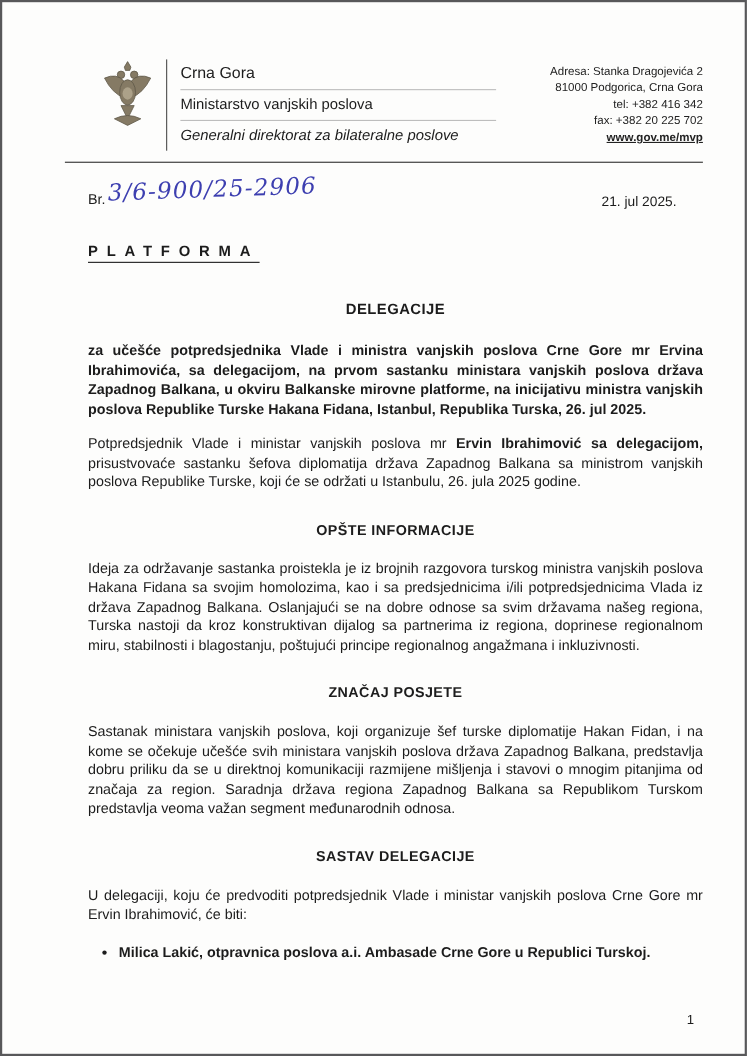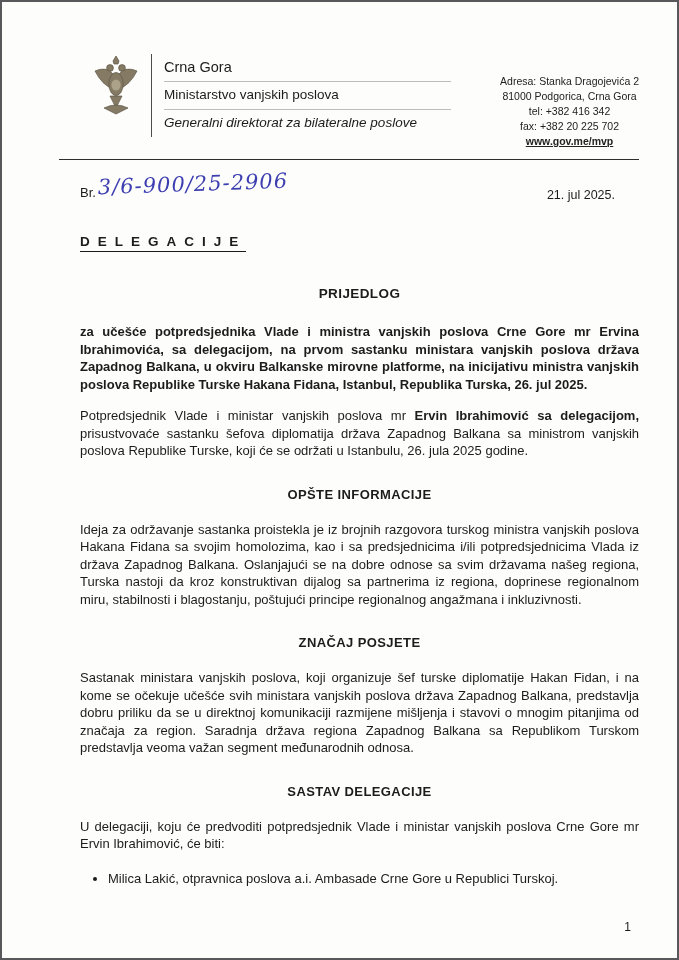--- a/index.html
+++ b/index.html
@@ -26,21 +26,21 @@
     width:300px; margin-top:2px;
   }
   .org-line{
     font-size:13.5px; line-height:16px;
     padding:5px 0 6px;
     border-bottom:1px solid #bdbdbd;
   }
   .org-line.country{ font-size:14.5px; }
   .org-line.last{ border-bottom:none;font-style:italic; }
 
-  .contact{ text-align:center; font-size:10.5px; line-height:15px; margin-top:22px; color:#222; }
+  .contact{ text-align:right; font-size:10.5px; line-height:15px; margin-top:6px; color:#222; }
   .contact .weblink{ text-decoration:underline; font-weight:bold; cursor:pointer; }
 
   .rule{ border-top:1.5px solid #2e2e2e; margin-top:10px; }
 
   
   .meta-row{ display:flex; justify-content:space-between; align-items:flex-start; padding-left:21px; margin-top:18px; height:40px; }
   .ref-label{ font-size:13px; }
   .handwritten{
     display:inline-block;
     font-family:"DejaVu Serif", serif;
@@ -68,21 +68,21 @@
     letter-spacing:0.4px; margin-top:34px;
   }
   p{ text-align:justify; font-size:13px; line-height:17.5px; margin-bottom:14px; }
   .subject{ font-weight:bold; margin-top:22px; }
   .intro{ }
   h2{
     text-align:center; font-size:13px; font-weight:bold;
     letter-spacing:0.4px; margin:27px 0 19px;
   }
   ul{ margin:17px 0 0 6px; padding-left:22px; }
-  li{ font-size:13px; font-weight:normal; line-height:17.5px; }
+  li{ font-size:13px; font-weight:bold; line-height:17.5px; }
 
   .page-number{ position:absolute; right:46px; bottom:24px; font-size:12px; }
 </style>
 </head>
 <body>
 
 <div class="page">
 
   <header class="letterhead">
     <div class="lh-left">
@@ -121,24 +121,24 @@
   <div class="meta-row">
     <div class="ref">
       <span class="ref-label">Br.</span><span class="handwritten">3/6-900/25-2906</span>
     </div>
     <div class="date">21. jul 2025.</div>
   </div>
 
   <div class="content">
 
     <div class="doc-kind-wrap">
-      <span class="doc-kind">DELEGACIJE</span>
+      <span class="doc-kind">PLATFORMA</span>
     </div>
 
-    <h1 class="title">PRIJEDLOG</h1>
+    <h1 class="title">DELEGACIJE</h1>
 
     <p class="subject">za učešće potpredsjednika Vlade i ministra vanjskih poslova Crne Gore mr Ervina Ibrahimovića, sa delegacijom, na prvom sastanku ministara vanjskih poslova država Zapadnog Balkana, u okviru Balkanske mirovne platforme, na inicijativu ministra vanjskih poslova Republike Turske Hakana Fidana, Istanbul, Republika Turska, 26. jul 2025.</p>
 
     <p class="intro"><span>Potpredsjednik Vlade i ministar vanjskih poslova mr </span><b>Ervin Ibrahimović sa delegacijom,</b><span> prisustvovaće sastanku šefova diplomatija država Zapadnog Balkana sa ministrom vanjskih poslova Republike Turske, koji će se održati u Istanbulu, 26. jula 2025 godine.</span></p>
 
     <h2>OPŠTE INFORMACIJE</h2>
     <p>Ideja za održavanje sastanka proistekla je iz brojnih razgovora turskog ministra vanjskih poslova Hakana Fidana sa svojim homolozima, kao i sa predsjednicima i/ili potpredsjednicima Vlada iz država Zapadnog Balkana. Oslanjajući se na dobre odnose sa svim državama našeg regiona, Turska nastoji da kroz konstruktivan dijalog sa partnerima iz regiona, doprinese regionalnom miru, stabilnosti i blagostanju, poštujući principe regionalnog angažmana i inkluzivnosti.</p>
 
     <h2>ZNAČAJ POSJETE</h2>
     <p>Sastanak ministara vanjskih poslova, koji organizuje šef turske diplomatije Hakan Fidan, i na kome se očekuje učešće svih ministara vanjskih poslova država Zapadnog Balkana, predstavlja dobru priliku da se u direktnoj komunikaciji razmijene mišljenja i stavovi o mnogim pitanjima od značaja za region. Saradnja država regiona Zapadnog Balkana sa Republikom Turskom predstavlja veoma važan segment međunarodnih odnosa.</p>

